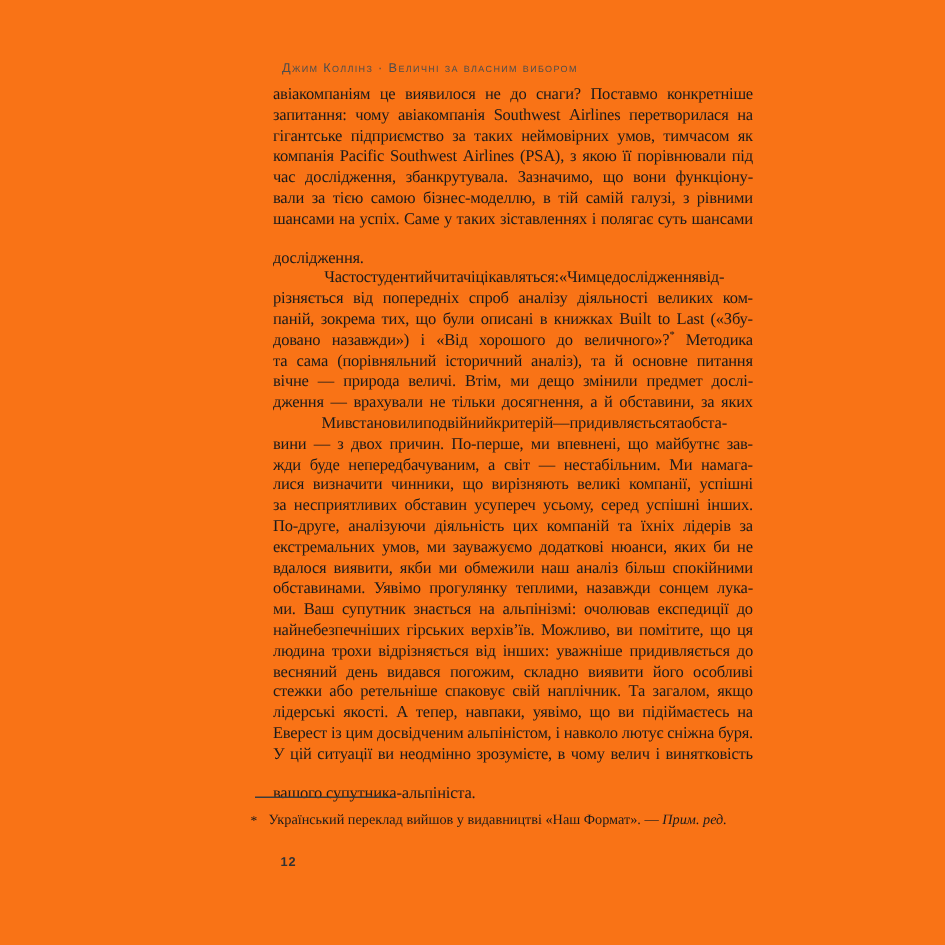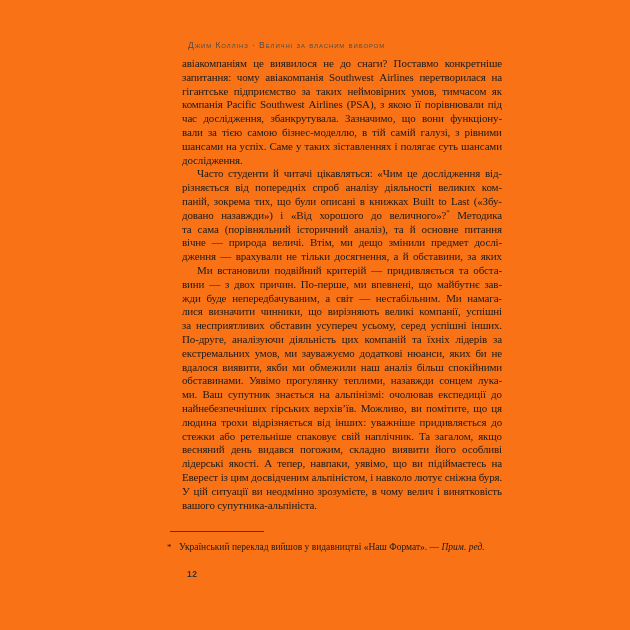--- a/index.html
+++ b/index.html
@@ -32,22 +32,22 @@
     letter-spacing: -0.15px;
     color: #1b1b1b;
   }
   .line {
     display: flex;
     justify-content: space-between;
     height: 13.8px;
     line-height: 13.8px;
     white-space: nowrap;
   }
-  .line.end { display: block; }
-  .line.indent { padding-left: 15px; }
+  .line.end { display: block; margin-top: 12px; }
+  .line.indent { padding-left: 15px; justify-content: center; }
   .line sup { font-size: 7px; line-height: 0; }
   .footnote-rule {
     position: absolute;
     left: 170px; top: 531px;
     width: 94px; height: 1px;
     background: #3c3c3c;
   }
   .footnote-marker {
     position: absolute;
     left: 167px; top: 542px;
@@ -361,39 +361,39 @@
         <span>людина</span>
         <span>трохи</span>
         <span>відрізняється</span>
         <span>від</span>
         <span>інших:</span>
         <span>уважніше</span>
         <span>придивляється</span>
         <span>до</span>
       </div>
       <div class="line">
+        <span>весняний</span>
+        <span>день</span>
+        <span>видався</span>
+        <span>погожим,</span>
+        <span>складно</span>
+        <span>виявити</span>
+        <span>його</span>
+        <span>особливі</span>
+      </div>
+      <div class="line">
         <span>стежки</span>
         <span>або</span>
         <span>ретельніше</span>
         <span>спаковує</span>
         <span>свій</span>
         <span>наплічник.</span>
         <span>Та</span>
         <span>загалом,</span>
         <span>якщо</span>
-      </div>
-      <div class="line">
-        <span>весняний</span>
-        <span>день</span>
-        <span>видався</span>
-        <span>погожим,</span>
-        <span>складно</span>
-        <span>виявити</span>
-        <span>його</span>
-        <span>особливі</span>
       </div>
       <div class="line">
         <span>лідерські</span>
         <span>якості.</span>
         <span>А</span>
         <span>тепер,</span>
         <span>навпаки,</span>
         <span>уявімо,</span>
         <span>що</span>
         <span>ви</span>

